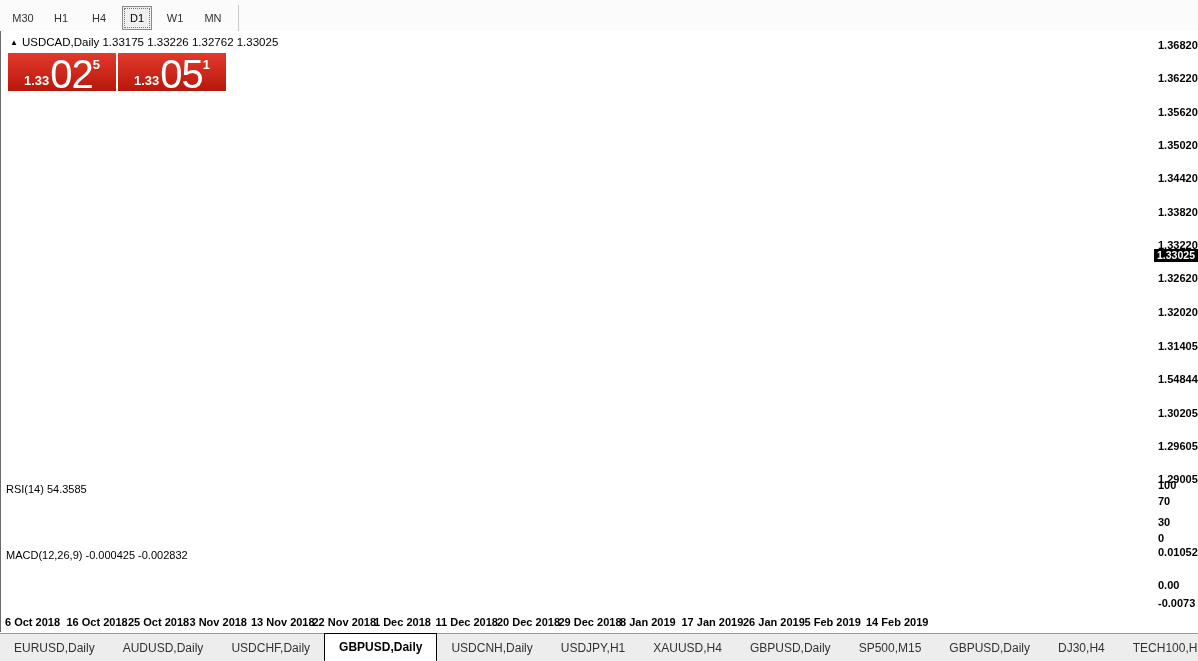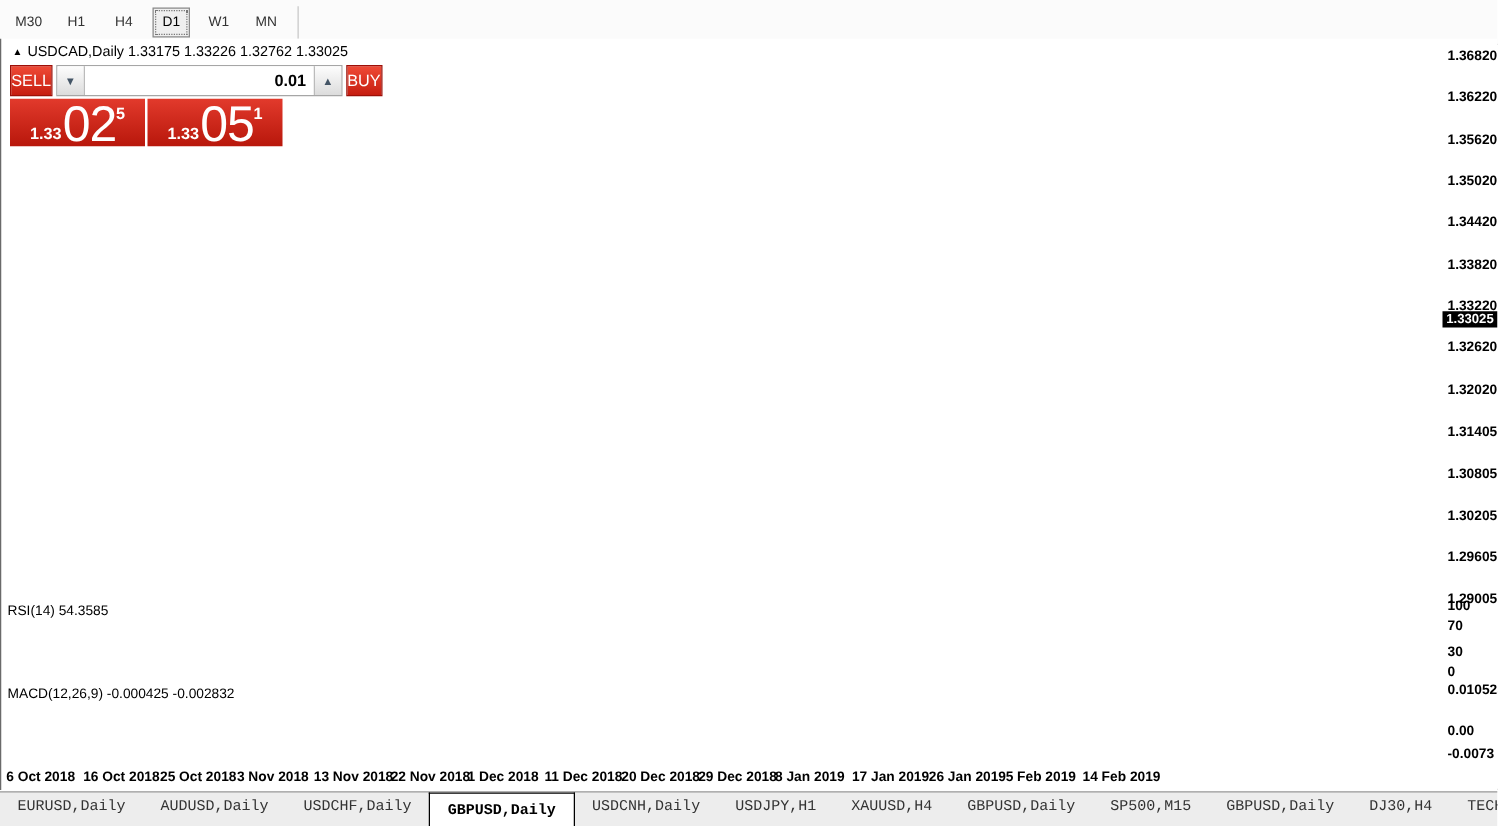--- a/index.html
+++ b/index.html
@@ -40,21 +40,21 @@
   .tile .big{font-size:40px;font-weight:400;line-height:28px;letter-spacing:-1px;}
   .tile .sup{font-size:13px;font-weight:700;align-self:flex-start;margin-top:4px;}
   
   .ax-label{position:absolute;left:1158px;font-size:11px;font-weight:700;color:#000;white-space:nowrap;}
   .price-tag{position:absolute;left:1154px;top:249px;width:44px;height:13px;background:#000;color:#fff;
     font-size:10.5px;font-weight:700;text-align:center;line-height:13px;z-index:4;}
   .pane-label{position:absolute;font-size:11px;color:#000;z-index:5;white-space:nowrap;}
   .date-label{position:absolute;top:616px;font-size:11px;font-weight:700;color:#000;white-space:nowrap;}
   
   .tabbar{position:absolute;left:0;top:633px;width:1198px;height:28px;background:#ededed;
-    border-top:1px solid #9a9a9a;box-sizing:border-box;display:flex;align-items:flex-start;font-family:Liberation Mono, monospace;}
+    border-top:1px solid #9a9a9a;box-sizing:border-box;display:flex;align-items:center;}
   .tab{height:22px;padding:0 14px;display:flex;align-items:center;font-size:12px;color:#333;cursor:pointer;white-space:nowrap;}
   .tab-sep{width:1px;height:14px;background:#aaa;margin-bottom:4px;}
   .tab.active{background:#fff;border:1px solid #000;border-bottom:2px solid #fff;height:26px;font-weight:700;color:#000;}
 </style>
 </head>
 <body>
 
 <svg id="chart-canvas" xmlns="http://www.w3.org/2000/svg">
     <line x1="0" y1="479.5" x2="1152" y2="479.5" stroke="#000" stroke-width="1"></line>
     <rect x="0.5" y="481.5" width="1151" height="63" fill="none" stroke="#000" stroke-width="1"></rect>
@@ -388,33 +388,20 @@
   <div class="tf-sep"></div>
 </div>
 
 <div class="chart-window"></div>
 
 <div class="chart-title">
   <span class="arr">▲</span><span>USDCAD,Daily 1.33175 1.33226 1.32762 1.33025</span>
 </div>
 
 <div class="trade-panel">
-  <div class="tp-row">
-    <div class="tp-btn">SELL</div>
-    <div class="tp-spinner">
-      <div class="sp-btn left">
-          <span>▼</span>
-        </div>
-      <input class="sp-field" value="0.01" style="">
-      <div class="sp-btn right">
-          <span>▲</span>
-        </div>
-    </div>
-    <div class="tp-btn">BUY</div>
-  </div>
   <div class="tp-prices">
     <div class="tile sell">
       <span class="small">1.33</span>
       <span class="big">02</span>
       <span class="sup">5</span>
     </div>
     <div class="tile">
       <span class="small">1.33</span>
       <span class="big">05</span>
       <span class="sup">1</span>
@@ -456,21 +443,21 @@
 <div class="ax-label" style="top: 39px;">1.36820</div>
 <div class="ax-label" style="top: 72.3333px;">1.36220</div>
 <div class="ax-label" style="top: 105.667px;">1.35620</div>
 <div class="ax-label" style="top: 139px;">1.35020</div>
 <div class="ax-label" style="top: 172.333px;">1.34420</div>
 <div class="ax-label" style="top: 205.667px;">1.33820</div>
 <div class="ax-label" style="top: 239px;">1.33220</div>
 <div class="ax-label" style="top: 272.333px;">1.32620</div>
 <div class="ax-label" style="top: 305.667px;">1.32020</div>
 <div class="ax-label" style="top: 339.833px;">1.31405</div>
-<div class="ax-label" style="top: 373.167px;">1.30805</div>
+<div class="ax-label" style="top: 373.167px;">1.54844</div>
 <div class="ax-label" style="top: 406.5px;">1.30205</div>
 <div class="ax-label" style="top: 439.833px;">1.29605</div>
 <div class="ax-label" style="top: 473.167px;">1.29005</div>
 <div class="ax-label" style="top: 479px;">100</div>
 <div class="ax-label" style="top: 494.9px;">70</div>
 <div class="ax-label" style="top: 516.1px;">30</div>
 <div class="ax-label" style="top: 532px;">0</div>
 <div class="ax-label" style="top: 546px;">0.010525</div>
 <div class="ax-label" style="top: 579px;">0.00</div>
 <div class="ax-label" style="top: 597px;">-0.0073</div>

